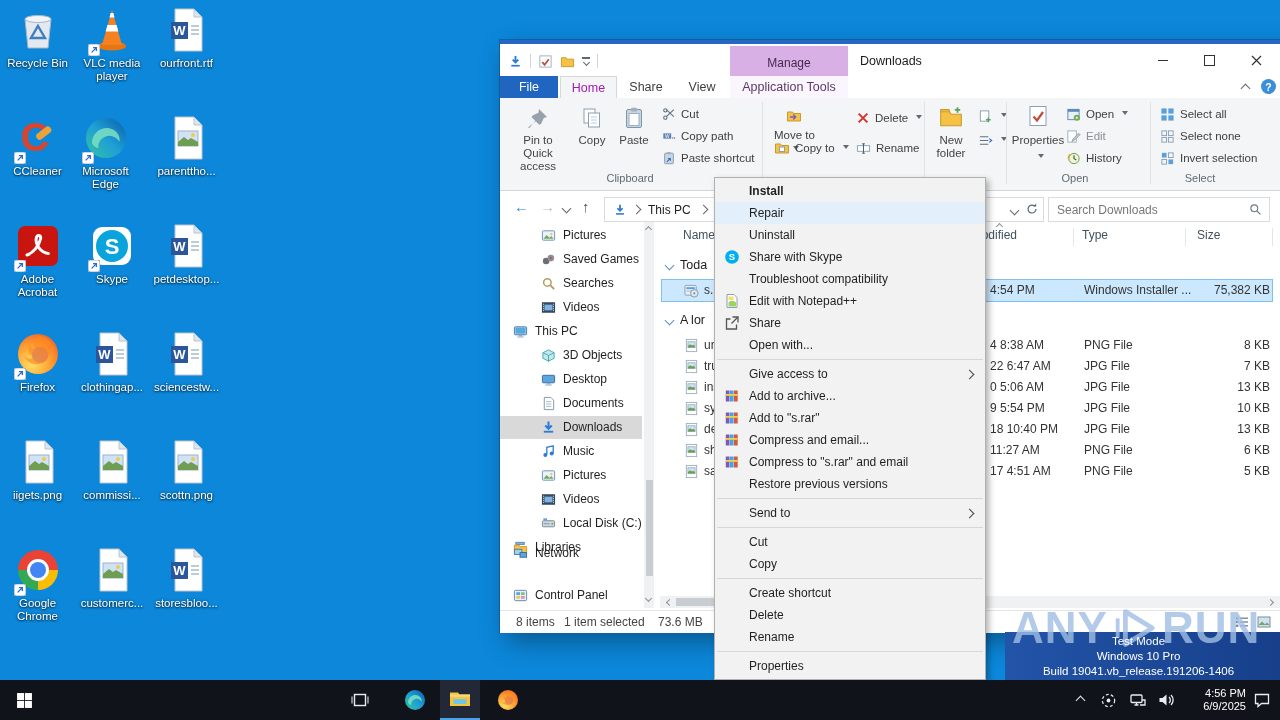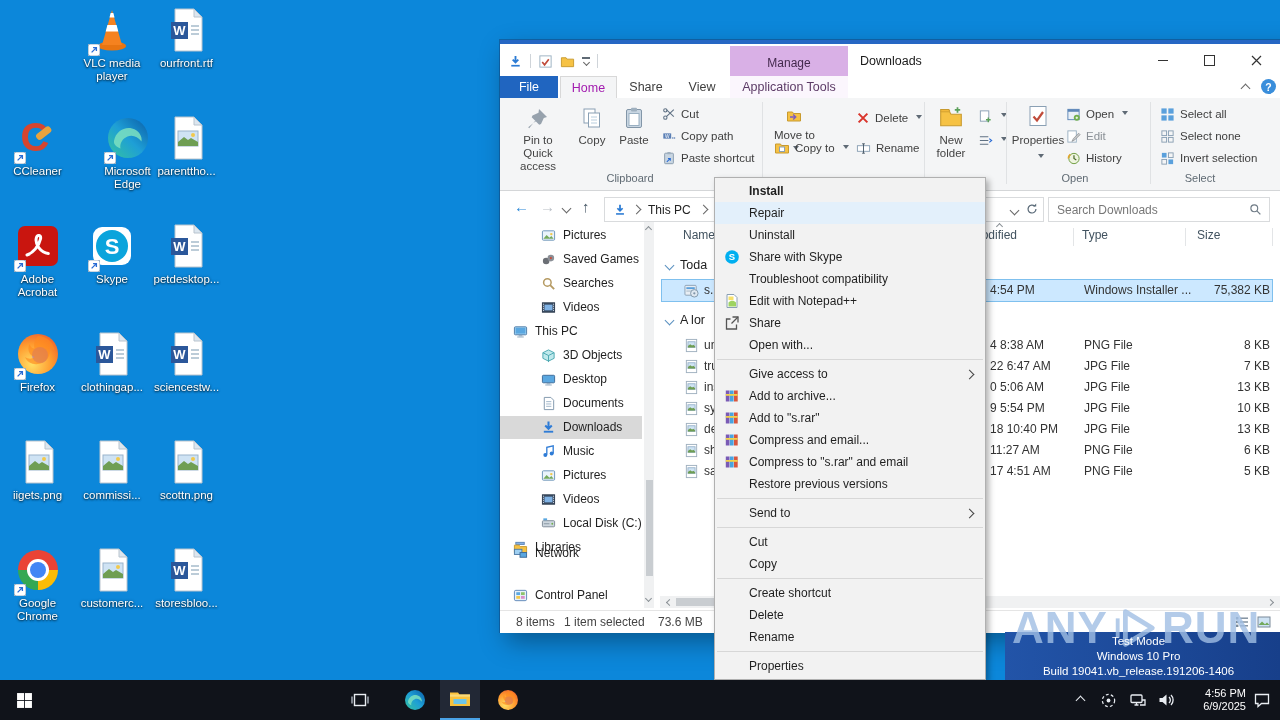--- a/index.html
+++ b/index.html
@@ -95,20 +95,28 @@
   #wm-brand{left:1012px;top:598px;width:268px;height:60px;display:flex;align-items:center;z-index:51;
     font-weight:bold;font-size:44px;letter-spacing:1px;color:rgba(160,190,228,.8);}
   #wm-lines{left:1005px;top:634px;width:267px;text-align:center;color:#fff;font-size:11.5px;line-height:15px;z-index:52;}
 </style>
 </head>
 <body>
 
 <div id="screen">
 
   <div id="desktop-icons" class="abs" style="left:0;top:0;width:230px;height:680px;">
+      <div class="dicon" style="left: 0px; top: 6px;">
+        <div class="dic-img"><svg viewBox="0 0 48 48">
+            <path d="M11 13h26l-3 29H14z" fill="#e3e9ee" stroke="#aab6c0"></path>
+            <ellipse cx="24" cy="13" rx="13" ry="3.5" fill="#f2f5f8" stroke="#aab6c0"></ellipse>
+            <path d="M24 20l7 12H17z" fill="none" stroke="#3f7fc1" stroke-width="2.4"></path>
+          </svg></div>
+        <div class="dlabel">Recycle Bin</div>
+      </div>
       <div class="dicon" style="left: 74.5px; top: 6px;">
         <div class="dic-img"><svg viewBox="0 0 48 48">
             <ellipse cx="24" cy="40" rx="14" ry="4.5" fill="#e87511"></ellipse>
             <path d="M24 4l10 35H14z" fill="#f5821f"></path>
             <path d="M19.4 19h9.2l1.7 6.5H17.7z" fill="#fff"></path>
             <path d="M22.6 7h2.8l1.1 4.5h-5z" fill="#fff"></path>
           </svg><span class="scut"><svg viewBox="0 0 10 10">
               <rect width="10" height="10" rx="2" fill="#fff" stroke="#9ab0c4"></rect>
               <path d="M3 7L7 3M4.2 3H7v2.8" stroke="#2b6cd4" fill="none" stroke-width="1.1"></path>
             </svg></span></div>
@@ -131,21 +139,21 @@
       <div class="dicon" style="left: 0px; top: 114px;">
         <div class="dic-img"><svg viewBox="0 0 48 48">
             <text x="21" y="37" font-size="40" font-weight="bold" fill="#d6452f" text-anchor="middle" font-family="Liberation Sans,sans-serif">C</text>
             <rect x="21" y="16" width="17" height="7" rx="3" fill="#e8a33d" transform="rotate(-38 29 19)"></rect>
           </svg><span class="scut"><svg viewBox="0 0 10 10">
               <rect width="10" height="10" rx="2" fill="#fff" stroke="#9ab0c4"></rect>
               <path d="M3 7L7 3M4.2 3H7v2.8" stroke="#2b6cd4" fill="none" stroke-width="1.1"></path>
             </svg></span></div>
         <div class="dlabel">CCleaner</div>
       </div>
-      <div class="dicon" style="left: 90px; top: 114px;">
+      <div class="dicon" style="left: 68px; top: 114px;">
         <div class="dic-img"><svg viewBox="0 0 48 48">
             <defs>
               <linearGradient id="eg1" x1="0" y1="1" x2="1" y2="0">
                 <stop offset="0" stop-color="#35c39f"></stop>
                 <stop offset=".5" stop-color="#1e9fd6"></stop>
                 <stop offset="1" stop-color="#0b5ea8"></stop>
               </linearGradient>
             </defs>
             <circle cx="24" cy="24" r="20" fill="url(#eg1)"></circle>
             <path d="M10 27c1.5-9 10-14.5 18-12.5 7 1.8 10.5 8 9.5 13-4-5-9-7-14-5-5 2-8 7-7 12-4.5-1.8-7-4.5-6.5-7.5z" fill="#7de0c0" opacity=".85"></path>

